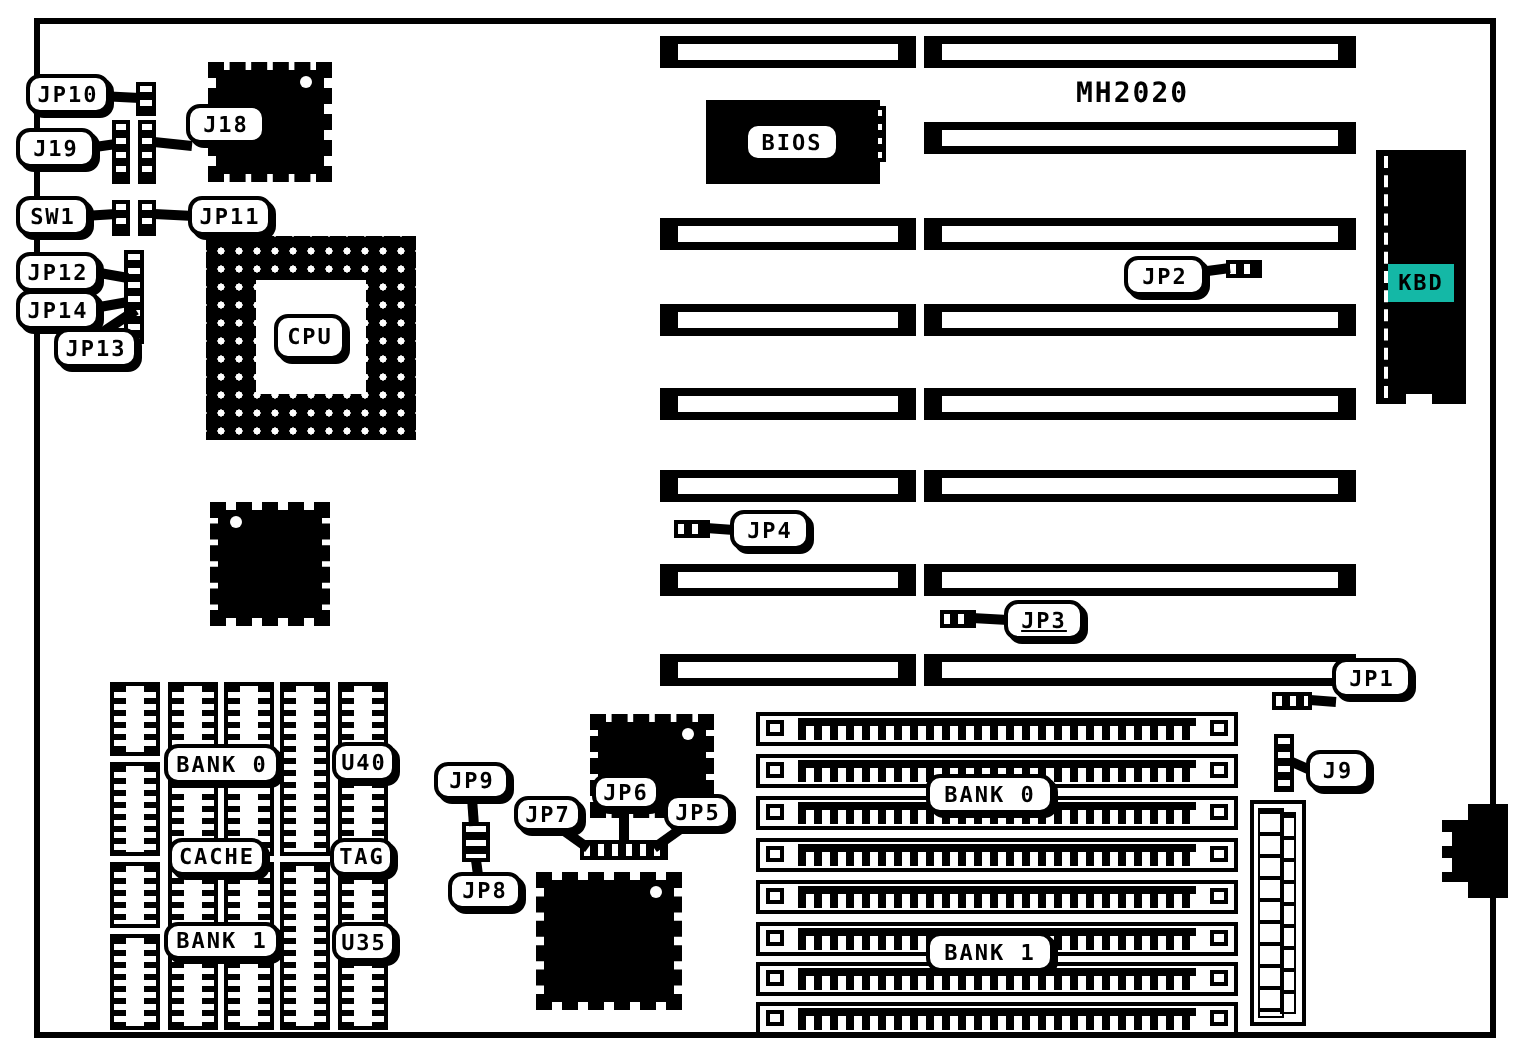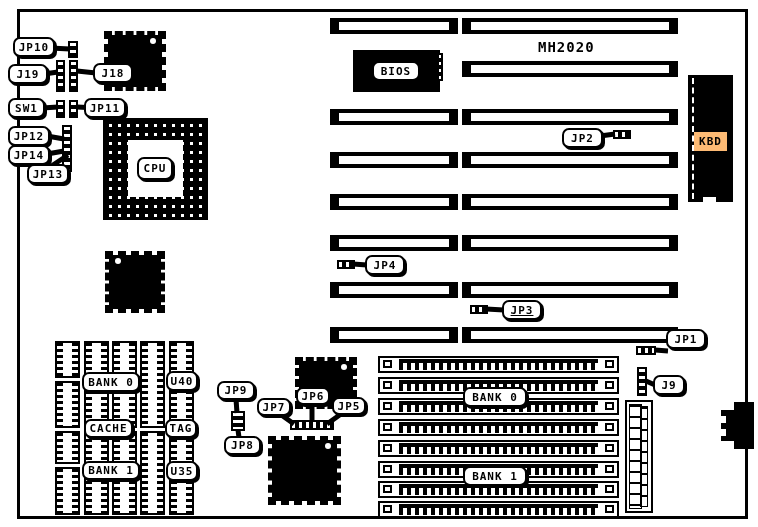--- a/index.html
+++ b/index.html
@@ -5,21 +5,21 @@
   html,body{margin:0;padding:0;background:#fff;}
   #stage{position:relative;width:758px;height:527px;background:#fff;overflow:hidden;
          font-family:"DejaVu Sans Mono",monospace;}
   
   .frame{position:absolute;left:17px;top:9px;width:731px;height:510px;
          border:3px solid #000;box-sizing:border-box;z-index:0;}
   
   .callout{position:absolute;background:#fff;border:2px solid #000;border-radius:7px;
            box-shadow:2px 2px 0 #000;display:flex;align-items:center;justify-content:center;
            font-weight:bold;font-size:11px;letter-spacing:1px;color:#000;z-index:6;box-sizing:border-box;}
-  .plain{position:absolute;background:#fdba74;display:flex;align-items:center;justify-content:center;
+  .plain{position:absolute;background:#14b8a6;display:flex;align-items:center;justify-content:center;
          font-weight:bold;font-size:11px;letter-spacing:1px;color:#000;z-index:6;box-sizing:border-box;}
   .freetext{position:absolute;font-weight:bold;font-size:14px;letter-spacing:1px;color:#000;z-index:2;}
   
   .slot{position:absolute;height:16px;background:#000;z-index:1;}
   .slot::before{content:"";position:absolute;left:9px;right:9px;top:4px;bottom:4px;background:#fff;}
   
   .qfp{position:absolute;background:#000;background-clip:padding-box;border:4px dashed #000;
        box-sizing:border-box;z-index:1;}
   .qfp::after{content:"";position:absolute;width:6px;height:6px;border-radius:50%;background:#fff;
        top:3px;right:6px;}
@@ -211,23 +211,23 @@
       <line x1="236" y1="399" x2="237" y2="413"></line>
       <line x1="240" y1="445" x2="238" y2="430"></line>
       <line x1="280" y1="414" x2="294" y2="424"></line>
       <line x1="312" y1="404" x2="312" y2="421"></line>
       <line x1="341" y1="414" x2="327" y2="424"></line>
     </g>
   </svg>
 
   <div class="callout" style="left:13px;top:37px;width:42px;height:20px;">JP10</div>
   <div class="callout" style="left:8px;top:64px;width:40px;height:20px;">J19</div>
-  <div class="callout" style="left:93px;top:63px;width:40px;height:20px;">J18</div>
+  <div class="callout" style="left:93px;top:52px;width:40px;height:20px;">J18</div>
   <div class="callout" style="left:8px;top:98px;width:37px;height:20px;">SW1</div>
-  <div class="callout" style="left:84px;top:98px;width:42px;height:20px;">JP11</div>
+  <div class="callout" style="left:94px;top:98px;width:42px;height:20px;">JP11</div>
   <div class="callout" style="left:8px;top:126px;width:42px;height:20px;">JP12</div>
   <div class="callout" style="left:8px;top:145px;width:42px;height:20px;">JP14</div>
   <div class="callout" style="left:27px;top:164px;width:42px;height:20px;">JP13</div>
   <div class="callout" style="left:562px;top:128px;width:41px;height:20px;">JP2</div>
   <div class="callout" style="left:365px;top:255px;width:40px;height:20px;">JP4</div>
   <div class="callout" style="left:502px;top:300px;width:40px;height:20px;text-decoration:underline;">JP3</div>
   <div class="callout" style="left:666px;top:329px;width:40px;height:20px;">JP1</div>
   <div class="callout" style="left:653px;top:375px;width:32px;height:20px;">J9</div>
   <div class="callout" style="left:217px;top:381px;width:38px;height:19px;">JP9</div>
   <div class="callout" style="left:257px;top:398px;width:34px;height:18px;">JP7</div>

